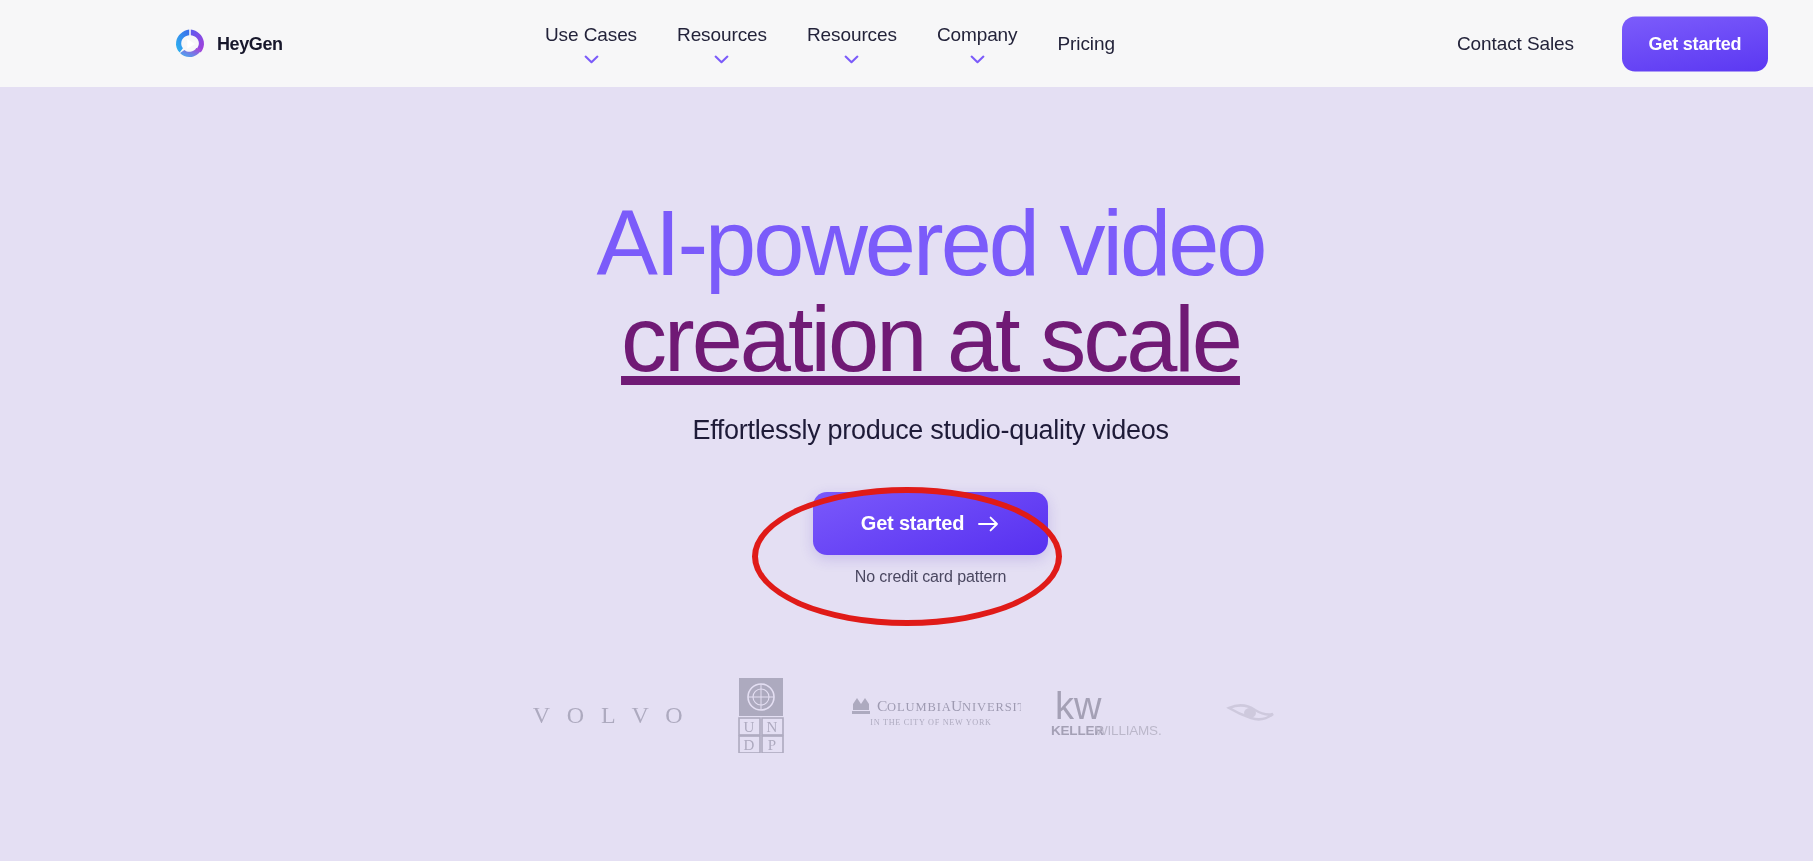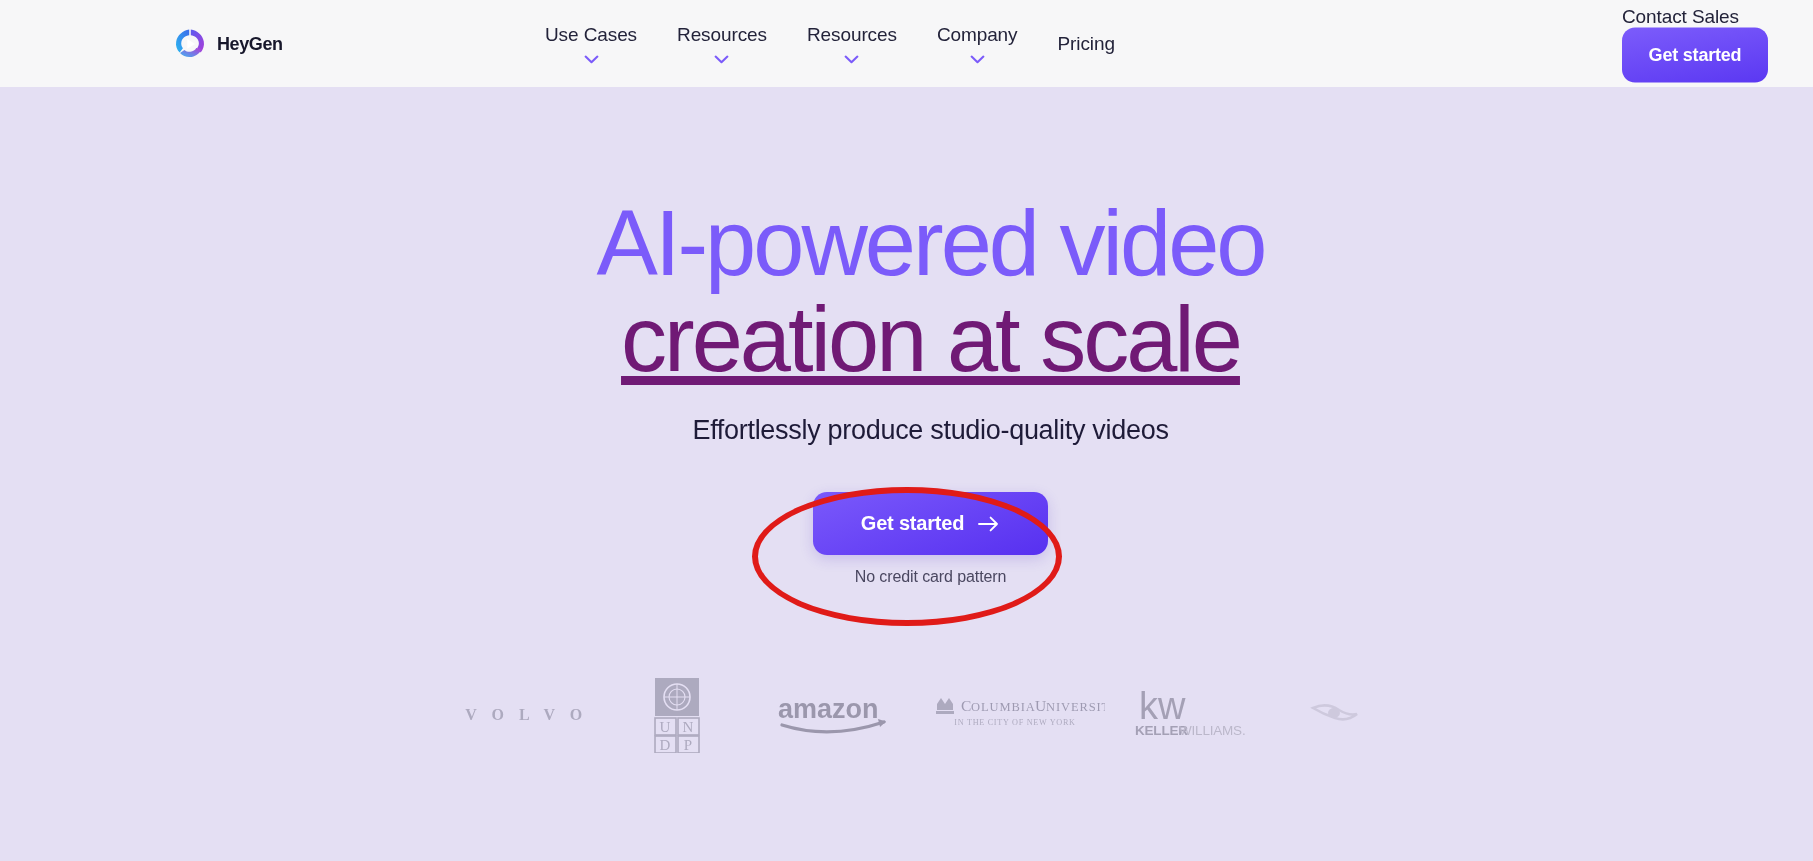--- a/index.html
+++ b/index.html
@@ -67,23 +67,22 @@
     flex-direction: column;
   }
   .chev { display: block; }
 
   #nav-right {
     position: absolute;
     right: 0;
     top: 50%;
     transform: translateY(-50%);
     display: flex;
-    align-items: flex-start;
+    align-items: center;
     gap: 0px;
-    flex-direction: column;
   }
   #contact-sales {
     font-size: 19px;
     color: #23233A;
     cursor: pointer;
     white-space: nowrap;
     letter-spacing: -0.1px;
     margin-right: 48px;
   }
   #nav-cta {
@@ -330,47 +329,40 @@
       </span>
     </button>
     <div id="cta-note">No credit card pattern</div>
   </div>
 
   <div id="logo-strip">
 
 
 
     <div class="logo-cell" id="logo-volvo">
-      <span class="lg-text" style="font-family:'Liberation Serif',serif; font-size:16px; letter-spacing:5.5px; font-weight:700;">V O L V O</span>
+      <span class="lg-text" style="font-family:'Liberation Serif',serif; font-size:24px; letter-spacing:5.5px; font-weight:400;">V O L V O</span>
     </div>
 
     <div class="logo-cell" id="logo-undp">
       <svg width="46" height="76" viewBox="0 0 46 76">
         <rect x="1" y="1" width="44" height="38" fill="#8D8AA0"></rect>
         <circle cx="23" cy="20" r="13" fill="none" stroke="#E4DFF3" stroke-width="1.6"></circle>
         <circle cx="23" cy="20" r="8" fill="none" stroke="#E4DFF3" stroke-width="1.1"></circle>
         <path d="M10 20 H36 M23 7 V33" stroke="#E4DFF3" stroke-width="1"></path>
         <rect x="1" y="41" width="21" height="17" fill="none" stroke="#8D8AA0" stroke-width="1.6"></rect>
         <rect x="24" y="41" width="21" height="17" fill="none" stroke="#8D8AA0" stroke-width="1.6"></rect>
         <rect x="1" y="59" width="21" height="17" fill="none" stroke="#8D8AA0" stroke-width="1.6"></rect>
         <rect x="24" y="59" width="21" height="17" fill="none" stroke="#8D8AA0" stroke-width="1.6"></rect>
         <text x="11" y="55" text-anchor="middle" font-family="Liberation Serif, serif" font-size="15" fill="#8D8AA0">U</text>
         <text x="34" y="55" text-anchor="middle" font-family="Liberation Serif, serif" font-size="15" fill="#8D8AA0">N</text>
         <text x="11" y="73" text-anchor="middle" font-family="Liberation Serif, serif" font-size="15" fill="#8D8AA0">D</text>
         <text x="34" y="73" text-anchor="middle" font-family="Liberation Serif, serif" font-size="15" fill="#8D8AA0">P</text>
       </svg>
     </div>
 
-    <div class="logo-cell" id="logo-amazon">
-      <svg width="128" height="46" viewBox="0 0 128 46">
-        <text x="6" y="26" font-family="Liberation Sans, sans-serif" font-size="27" font-weight="700" fill="#6F6C82">amazon</text>
-        <path d="M10 33 Q58 48 112 30" fill="none" stroke="#6F6C82" stroke-width="3.2" stroke-linecap="round"></path>
-        <path d="M106 27 L114 29.5 L108 35 Z" fill="#6F6C82"></path>
-      </svg>
-    </div>
 
     <div class="logo-cell" id="logo-columbia">
       <svg width="180" height="46" viewBox="0 0 180 46">
         <path d="M12 12 L16 6 L20 12 L24 6 L28 12 L28 18 L12 18 Z" fill="#8D8AA0"></path>
         <rect x="11" y="19" width="18" height="3" fill="#8D8AA0"></rect>
         <text x="36" y="19" font-family="Liberation Serif, serif" font-size="15.5" letter-spacing="0.6" fill="#74718A">C</text>
         <text x="46" y="19" font-family="Liberation Serif, serif" font-size="12.5" letter-spacing="0.9" fill="#74718A">OLUMBIA</text>
         <text x="110" y="19" font-family="Liberation Serif, serif" font-size="15.5" letter-spacing="0.6" fill="#74718A">U</text>
         <text x="121" y="19" font-family="Liberation Serif, serif" font-size="12.5" letter-spacing="0.9" fill="#74718A">NIVERSITY</text>
         <text x="90" y="33" text-anchor="middle" font-family="Liberation Serif, serif" font-size="8.2" letter-spacing="0.7" fill="#8D8AA0">IN THE CITY OF NEW YORK</text>

